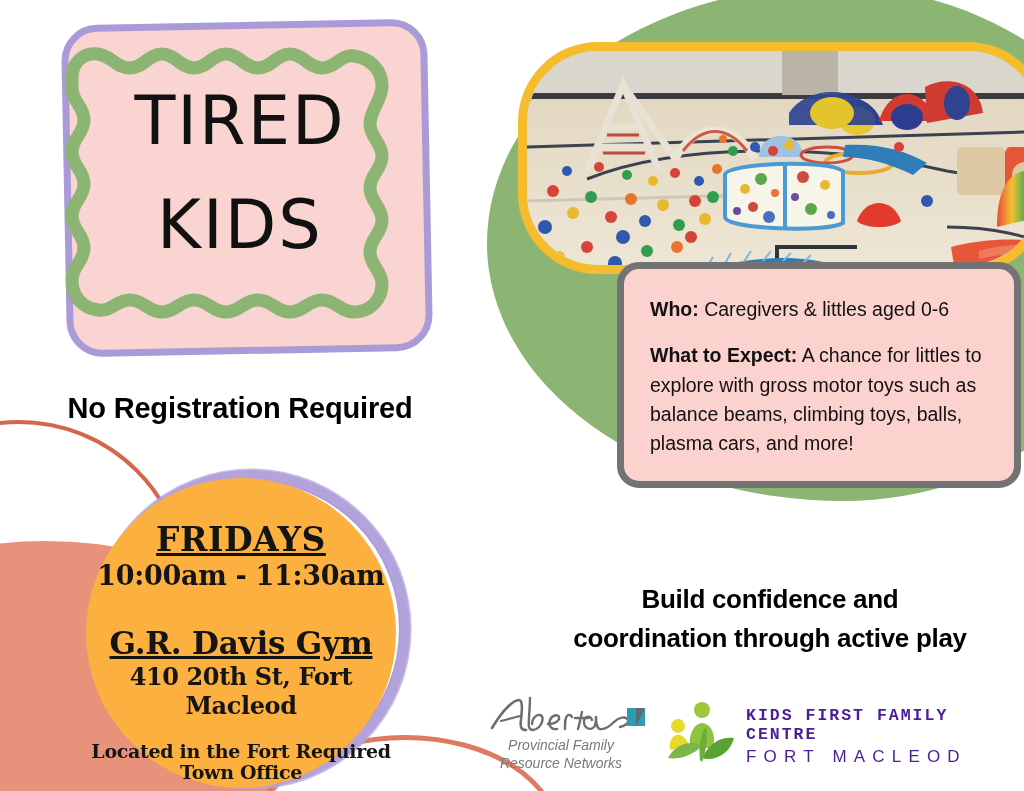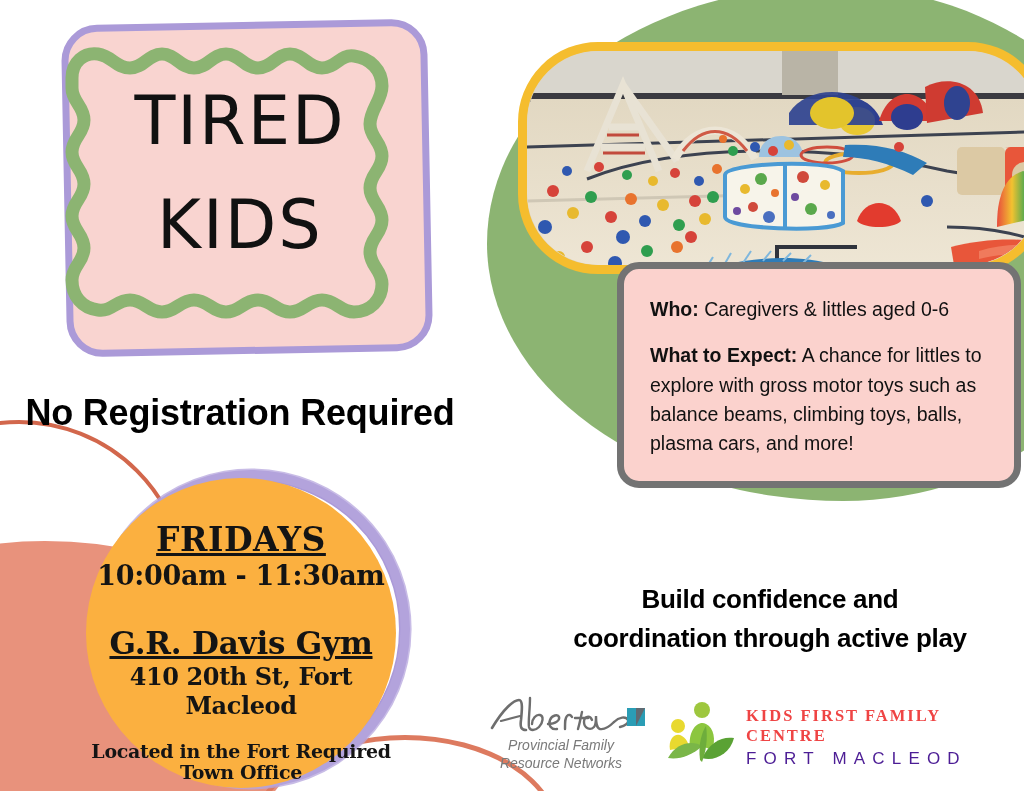--- a/index.html
+++ b/index.html
@@ -45,21 +45,21 @@
     text-align:center;color:#111111;
     font-family:"DejaVu Sans",sans-serif;
     font-size:67px;line-height:1.55;font-weight:400;letter-spacing:2px;
   }
   .title-text .l1{display:block;}
   .title-text .l2{display:block;}
 
   
   .no-reg{
     position:absolute;left:0px;top:392px;width:480px;text-align:center;
-    font-size:36px;font-weight:bold;color:#000;
+    font-size:29px;font-weight:bold;color:#000;
     font-family:"Liberation Sans",sans-serif;letter-spacing:-.2px;
   }
 
   
   .circle-ring{
     position:absolute;left:92px;top:470px;width:318px;height:318px;
     border-radius:50%;border:11px solid #ab9ad8;box-sizing:border-box;
   }
   .circle-ring:after{
     content:"";position:absolute;left:-11px;top:-11px;width:318px;height:318px;
@@ -108,21 +108,21 @@
   .logo-alberta{position:absolute;left:486px;top:694px;width:160px;height:90px;}
   .ab-script{position:absolute;left:0;top:0;width:160px;height:46px;}
   .ab-sub{
     position:absolute;left:0;top:42px;width:150px;text-align:center;
     font-family:"Liberation Sans",sans-serif;font-style:italic;
     font-size:14px;color:#7a7a7a;line-height:1.32;
   }
   .logo-kids{position:absolute;left:664px;top:696px;width:350px;height:74px;}
   .kids-mark{position:absolute;left:0;top:2px;width:74px;height:66px;}
   .kids-txt{position:absolute;left:82px;top:10px;}
-  .kids-l1{font-size:16.5px;font-weight:bold;color:#ef4444;letter-spacing:2.0px;font-family:Liberation Serif, serif;}
+  .kids-l1{font-size:16.5px;font-weight:bold;color:#4c1d95;letter-spacing:2.0px;font-family:Liberation Mono, monospace;}
   .kids-l2{font-size:17px;color:#4c1d95;letter-spacing:7.2px;margin-top:3px;font-family:"Liberation Sans",sans-serif;}
 </style>
 </head>
 <body>
 
 <div class="stage">
 
   <div class="green-blob"></div>
   <div class="coral-blob"></div>
   <div class="coral-arc"></div>

